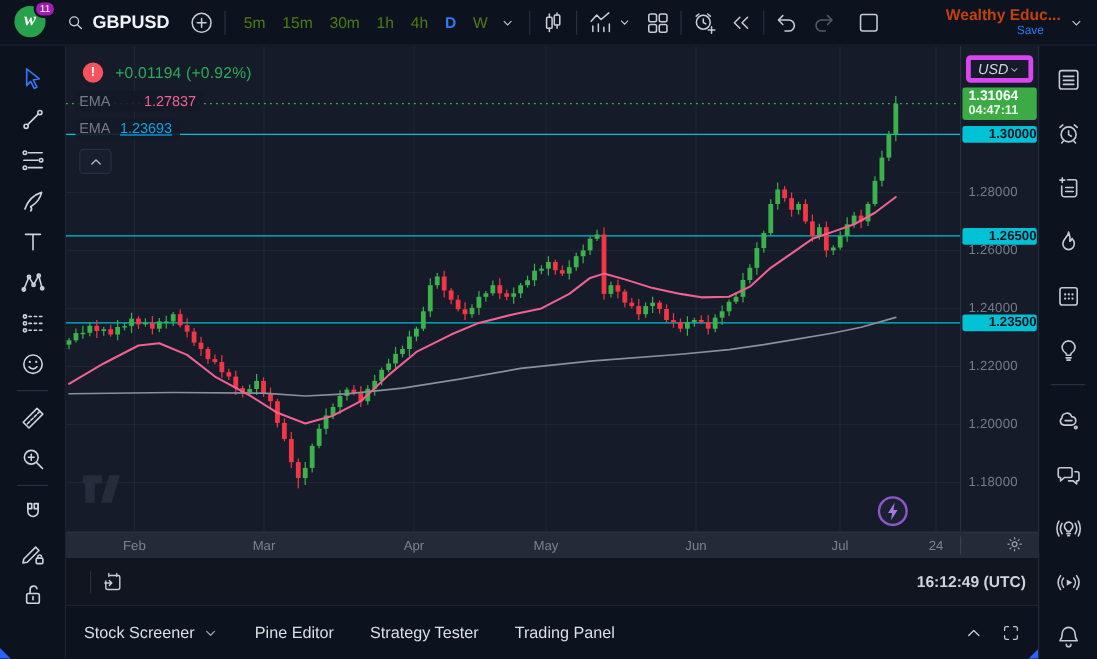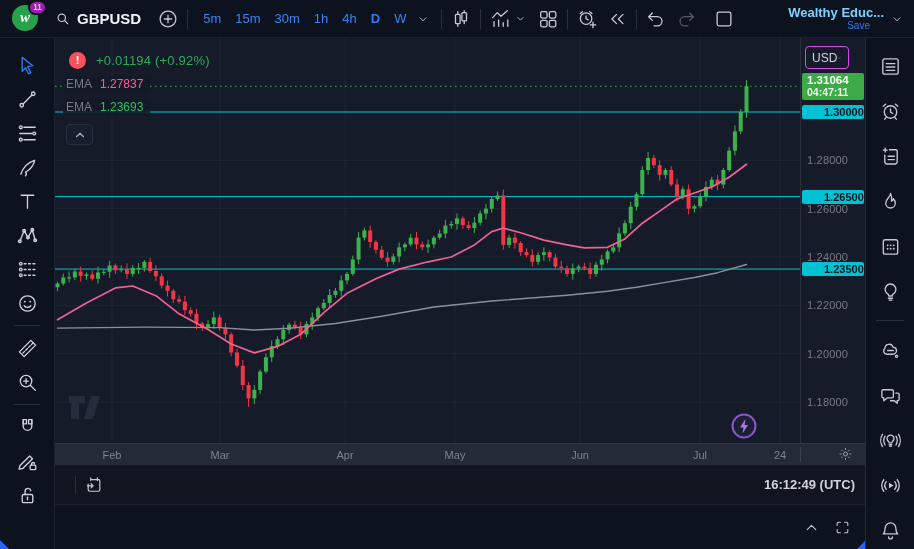--- a/index.html
+++ b/index.html
@@ -8,34 +8,34 @@
   #app { position:relative; width:914px; height:549px; background:#0c111d; color:#d1d4dc; }
 
   
   #header { position:absolute; left:0; top:0; width:914px; height:38px; background:#0d121f;
             display:flex; align-items:center; border-bottom:1px solid #1c2230; z-index:30; }
   .hgap { width:8px; }
   .hdivider { width:1px; height:20px; background:#2a2f3e; margin:0 8px; flex:none; }
   .hbtn { display:flex; align-items:center; justify-content:center; height:30px; border-radius:4px;
           color:#c9ccd6; cursor:pointer; flex:none; }
   .hbtn svg { width:22px; height:22px; }
-  .tf { padding:0 7px; font-size:13px; color:#3b82f6; }
+  .tf { padding:0 7px; font-size:13px; color:#4d7c0f; }
   .tf.active { color:#3179f5; font-weight:700; }
   #logo { position:relative; width:28px; height:28px; margin-left:12px; flex:none; }
   #logo .circle { width:26px; height:26px; border-radius:50%; background:#27a24b; color:#fff;
                   display:flex; align-items:center; justify-content:center;
                   font-family:"Liberation Serif","DejaVu Serif",serif; font-style:italic; font-weight:700; font-size:15px; }
   #logo .badge { position:absolute; top:-5px; right:-7px; min-width:16px; height:15px; padding:0 3px;
                  background:#a21caf; border:2px solid #0d121f; border-radius:9px; color:#fff;
                  font-size:8.5px; font-weight:400; display:flex; align-items:center; justify-content:center; }
   #symbolBtn { display:flex; align-items:center; gap:6px; margin-left:14px; font-size:15px; font-weight:700;
                color:#f0f3fa; cursor:pointer; }
   #symbolBtn svg { width:17px; height:17px; color:#c9ccd6; }
   #userBlock { display:flex; flex-direction:column; align-items:flex-end; line-height:13px; margin-left:auto; cursor:pointer; }
-  #userBlock .uname { font-size:13px; font-weight:700; color:#7dd3fc; }
+  #userBlock .uname { font-size:13px; font-weight:700; color:#c2410c; }
   #userBlock .usave { font-size:10px; color:#2f7af5; padding-right:14px; }
   .dim { opacity:.38; }
 
   
   #leftbar { position:absolute; left:0; top:38px; width:55px; height:511px; background:#0d121f;
              border-right:1px solid #1c2230; display:flex; flex-direction:column; align-items:center; z-index:25; }
   .ltool { width:36px; height:34px; display:flex; align-items:center; justify-content:center; color:#cfd3dc;
            cursor:pointer; border-radius:4px; }
   .ltool svg { width:23px; height:23px; }
   .ltool.active { color:#3179f5; }
@@ -72,23 +72,23 @@
   .emarow { display:inline-flex; gap:8px; margin-top:6px; background:rgba(20,25,39,.88); padding:1px 7px 2px 3px;
             border-radius:2px; font-size:12px; cursor:pointer; width:max-content; }
   .emarow .lbl { color:#787b86; }
   #collapseBtn { margin-top:8px; margin-left:3px; width:27px; height:21px; background:#181e2e; border:1px solid #2a2f3e;
                  border-radius:4px; color:#b2b5be; display:flex; align-items:center; justify-content:center; cursor:pointer; }
   #collapseBtn svg { width:14px; height:14px; }
 
   
   #scale { position:absolute; left:745px; top:0; width:65px; height:405px; border-left:1px solid #2a2f3e;
            background:#161b2a; font-size:11px; color:#787b86; cursor:ns-resize; }
-  #usdBtn { position:absolute; left:4px; top:8px; width:44px; height:23px; border:1px solid #d946ef; border-radius:4px;
+  #usdBtn { position:absolute; left:4px; top:8px; width:56px; height:23px; border:4px solid #d946ef; border-radius:4px;
             display:flex; align-items:center; justify-content:space-between; padding:0 6px; color:#d1d4dc;
-            font-size:12px; cursor:pointer; background:#161b2a; z-index:5; }
+            font-size:12px; cursor:pointer; background:#161b2a; z-index:5;font-style:italic; }
   #usdBtn svg { width:12px; height:12px; color:#9aa0ac; }
   .tick { position:absolute; left:6px; transform:translateY(-50%); letter-spacing:.2px; }
   .levlabel { position:absolute; left:1px; right:1px; transform:translateY(-50%); background:#00c2d4; color:#0b1421;
               font-weight:700; font-size:11px; padding:1px 22px; border-radius:2px; }
   #curlabel { position:absolute; left:1px; right:1px; background:#3cab46; color:#fff; border-radius:2px;
               padding:1px 5px 2px; z-index:4; }
   #curlabel .p { font-size:11.5px; font-weight:700; }
   #curlabel .cd { font-size:10.5px; font-weight:700; color:#eafbe9; }
 
   
@@ -687,27 +687,27 @@
         </svg>
 
       <div id="legend">
         <div class="row1">
           <span class="warnicon">!</span>
           <span class="chg">+0.01194 (+0.92%)</span>
         </div>
         <div>
           <div class="emarow">
             <span class="lbl">EMA</span>
-            <span id="emaval0" style="color: rgb(240, 98, 146);">1.27837</span>
+            <span id="emaval0" style="color: rgb(240, 98, 146); margin-left: 20px;">1.27837</span>
           </div>
         </div>
         <div>
           <div class="emarow">
             <span class="lbl">EMA</span>
-            <span id="emaval1" style="color: #22c55e;">1.23693</span>
+            <span id="emaval1" style="color: #0ea5e9; text-decoration: underline;">1.23693</span>
           </div>
         </div>
         <div id="collapseBtn">
           <svg viewBox="0 0 24 24" fill="none" stroke="currentColor" stroke-width="2" stroke-linecap="round">
               <path d="M6 15l6-6 6 6"></path>
             </svg>
         </div>
       </div>
     </div>
 
@@ -757,20 +757,37 @@
         <svg viewBox="0 0 24 24" fill="none" stroke="currentColor" stroke-width="1.4" stroke-linecap="round" stroke-linejoin="round">
             <path d="M9 5.5h8.5A1.5 1.5 0 0 1 19 7v10.5a2 2 0 0 1-2 2H7a2 2 0 0 1-2-2V11"></path>
             <path d="M8 3.5v3M16 3.5v3"></path>
             <path d="M4 13h7M8.5 10.5L11 13l-2.5 2.5"></path>
           </svg>
       </div>
       <div id="clock">16:12:49 (UTC)</div>
     </div>
 
     <div id="bpanel">
+      <div id="btabs" style="display:flex;align-items:center;">
+          <div class="btab">
+            <span>Stock Screener</span>
+            <svg viewBox="0 0 24 24" fill="none" stroke="currentColor" stroke-width="2" stroke-linecap="round">
+              <path d="M6 9.5l6 6 6-6"></path>
+            </svg>
+          </div>
+          <div class="btab">
+            <span>Pine Editor</span>
+          </div>
+          <div class="btab">
+            <span>Strategy Tester</span>
+          </div>
+          <div class="btab">
+            <span>Trading Panel</span>
+          </div>
+        </div>
       <div class="right">
         <span class="pbtn">
           <svg viewBox="0 0 24 24" fill="none" stroke="currentColor" stroke-width="1.6" stroke-linecap="round" stroke-linejoin="round">
               <path d="M6 15l6-6 6 6"></path>
             </svg>
         </span>
         <span class="pbtn">
           <svg viewBox="0 0 24 24" fill="none" stroke="currentColor" stroke-width="1.5" stroke-linecap="round">
               <path d="M9 4.5H6.5a2 2 0 0 0-2 2V9M15 4.5h2.5a2 2 0 0 1 2 2V9M9 19.5H6.5a2 2 0 0 1-2-2V15M15 19.5h2.5a2 2 0 0 0 2-2V15"></path>
             </svg>

